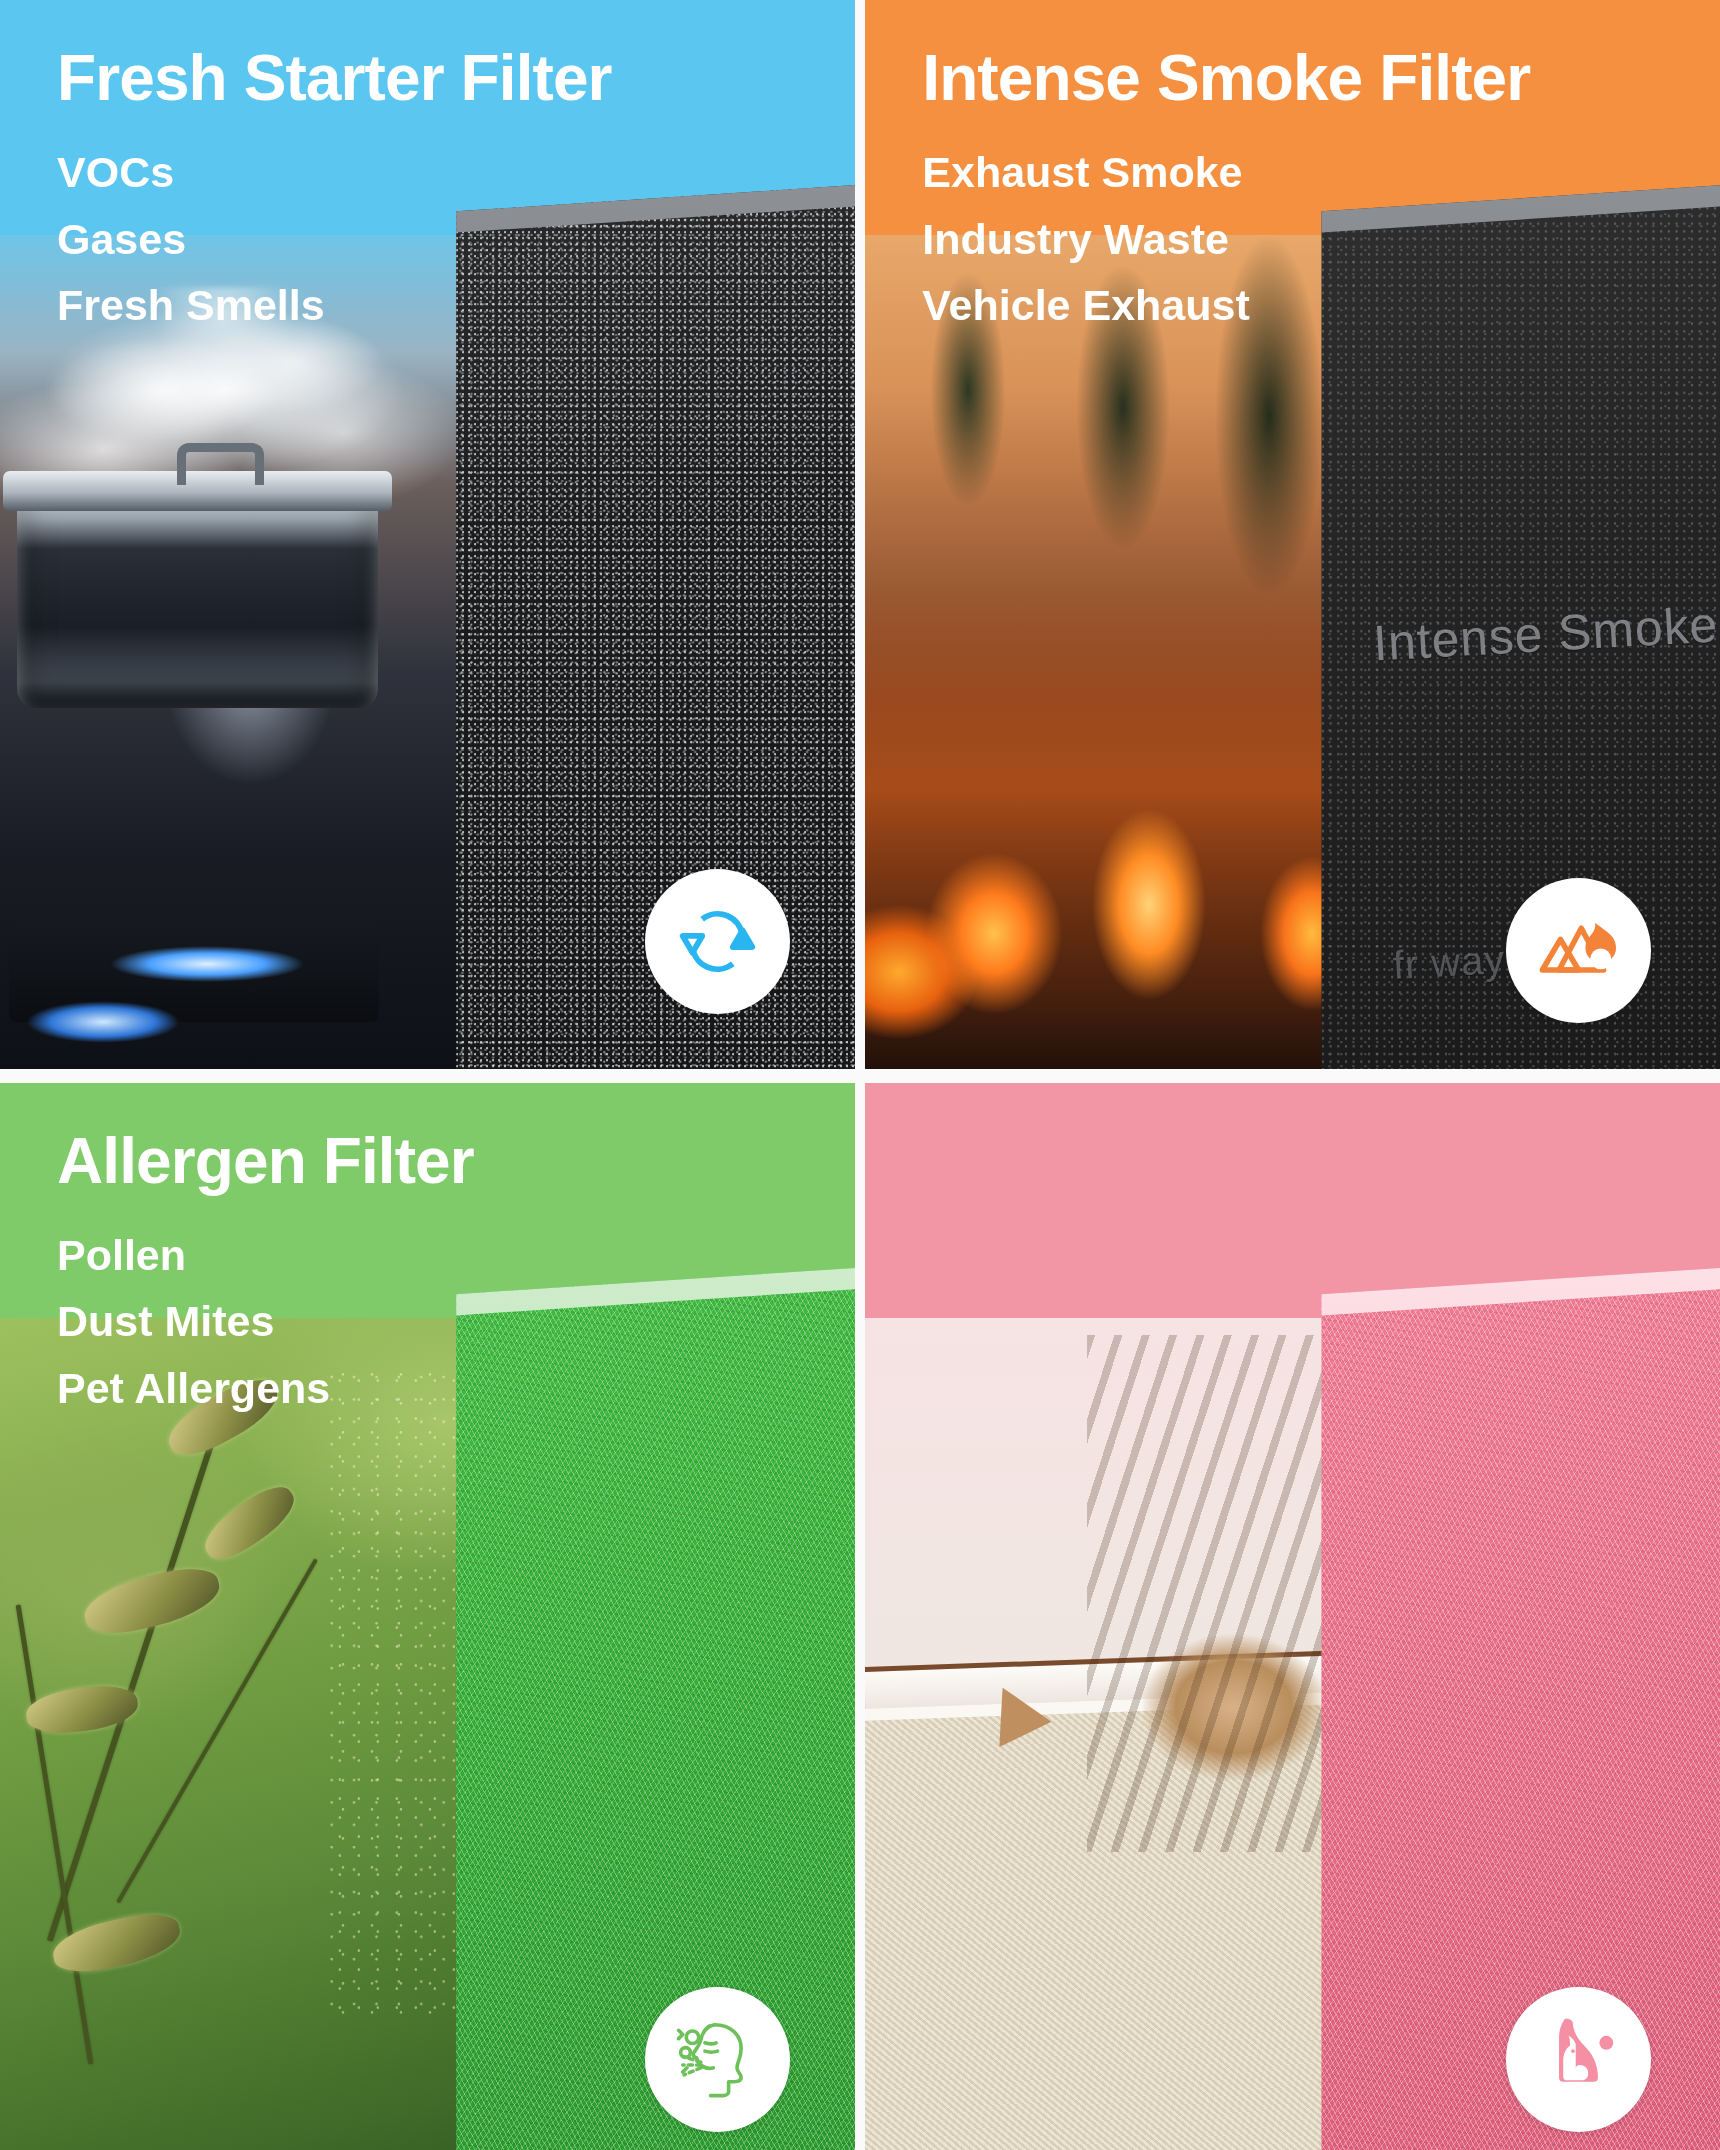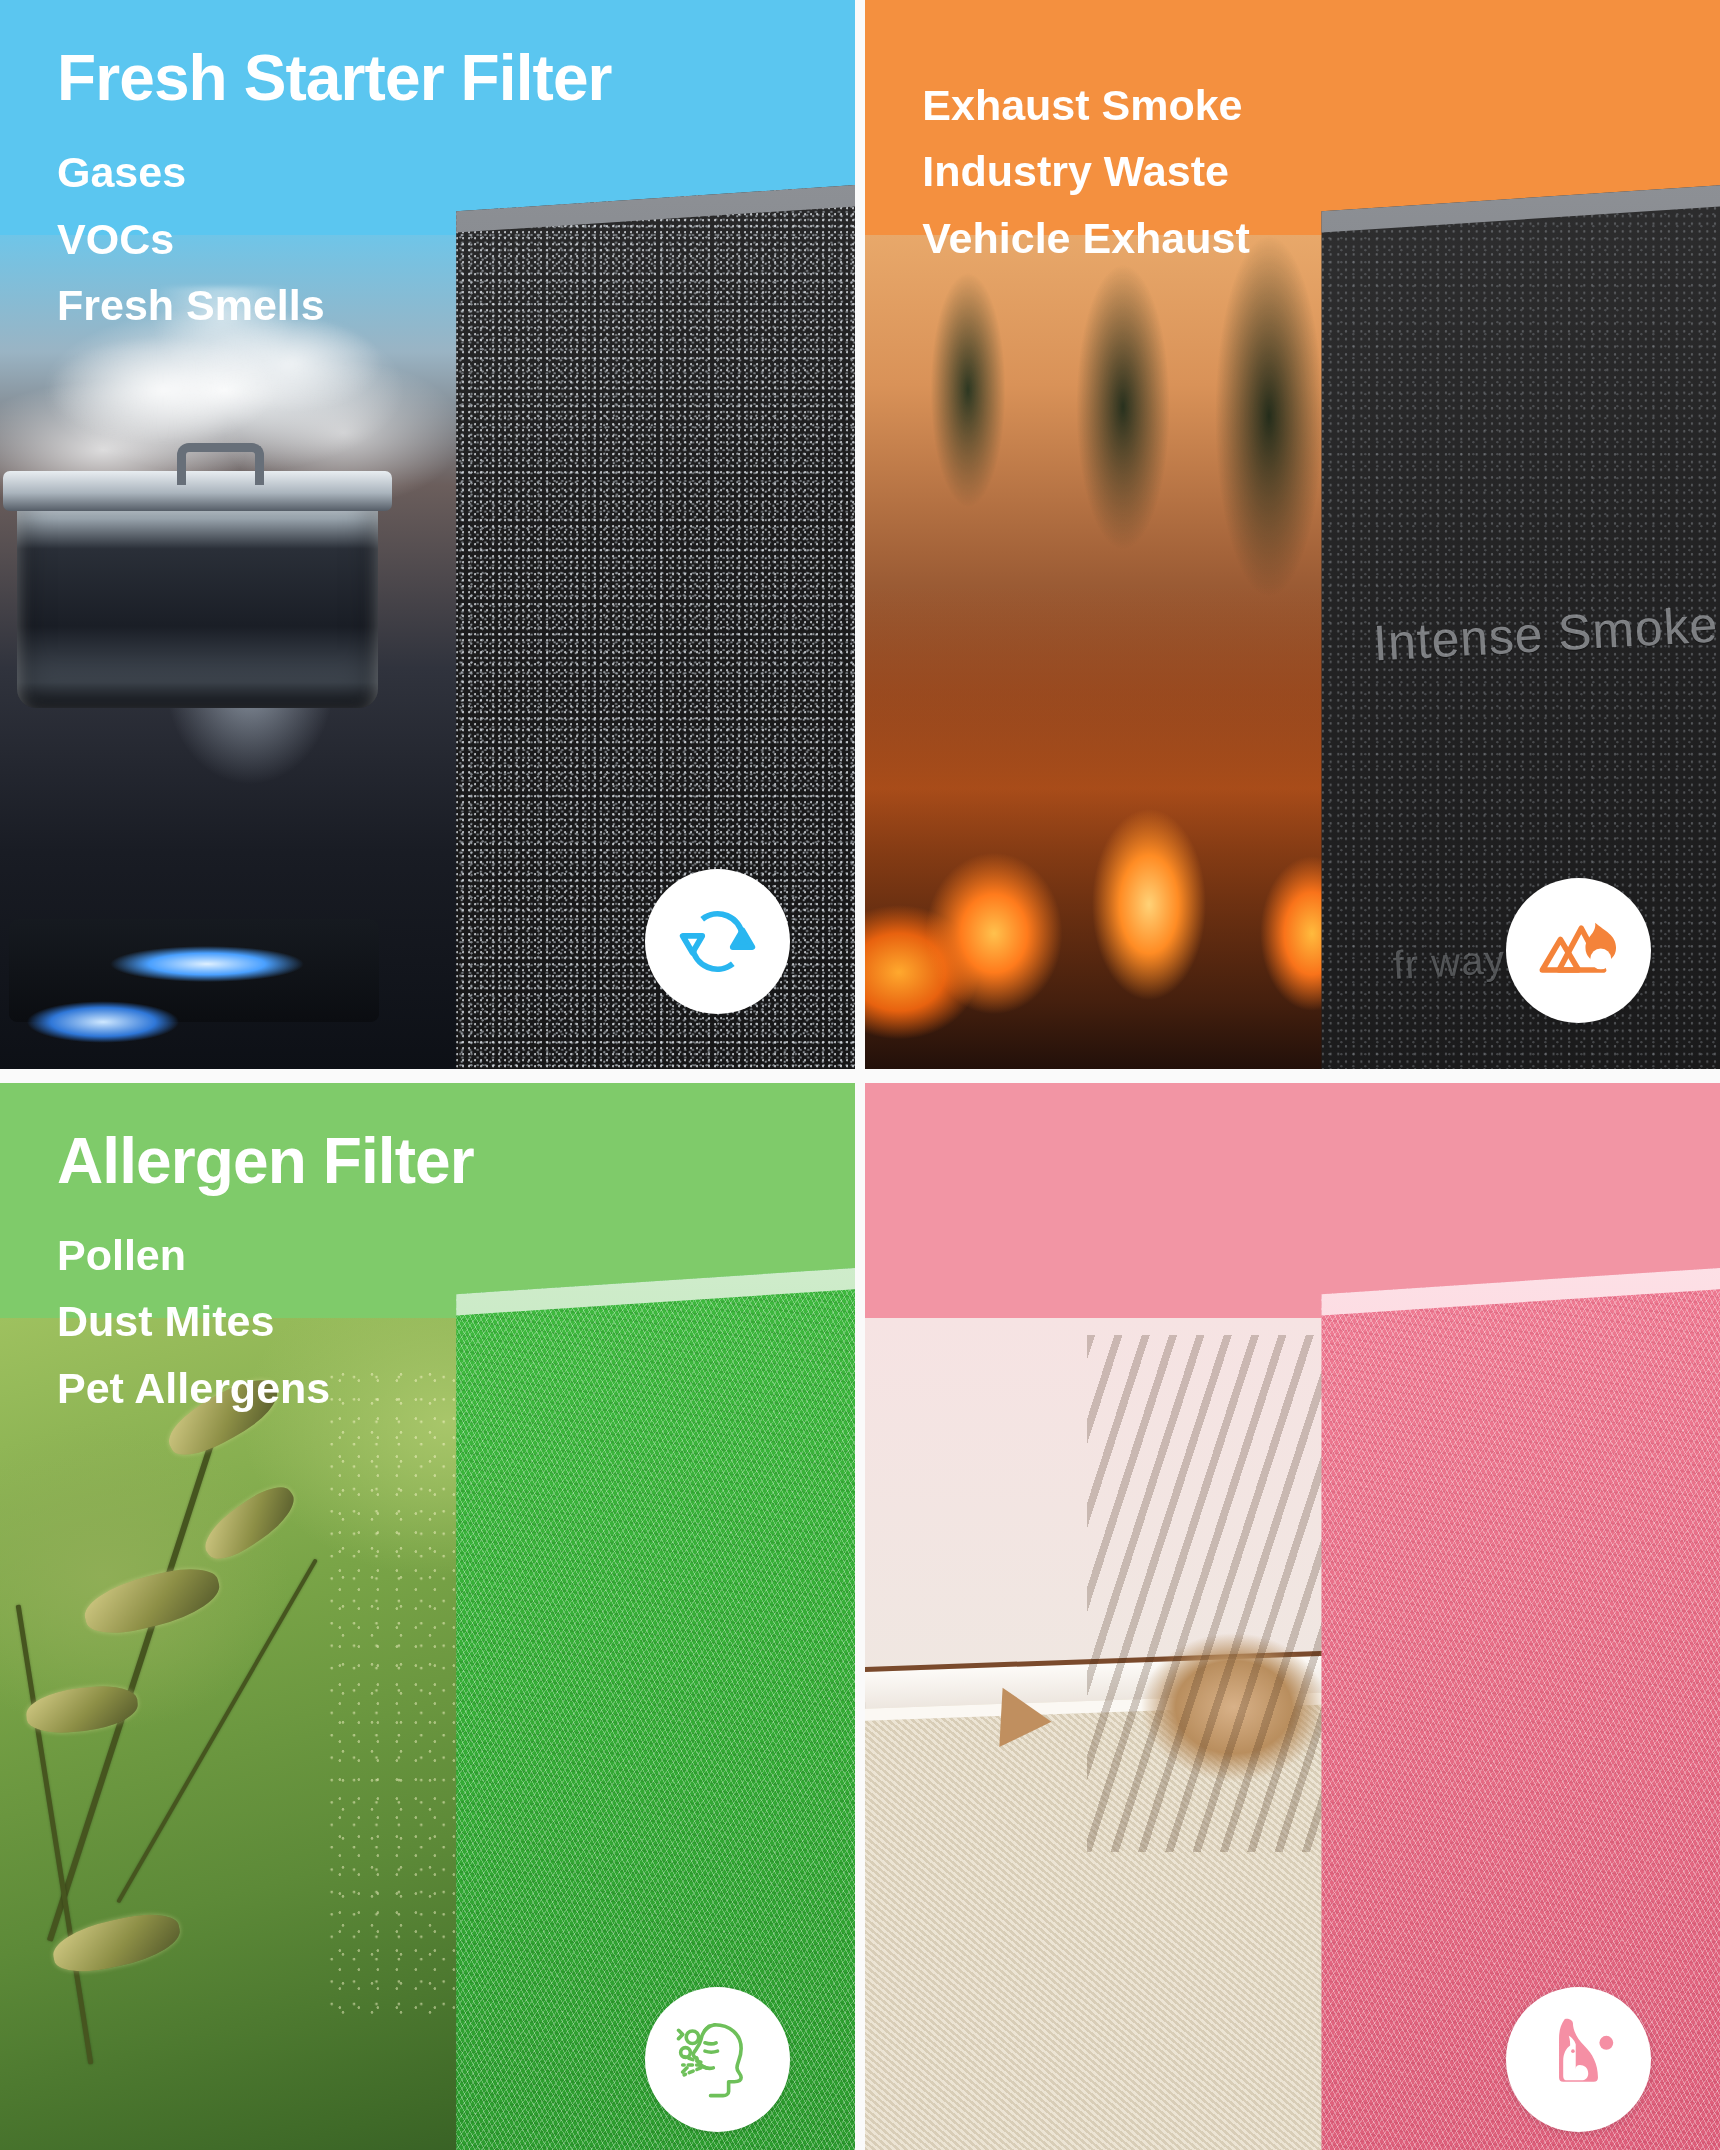--- a/index.html
+++ b/index.html
@@ -266,42 +266,43 @@
       <div class="burner2"></div>
       <div class="steam"></div>
     </div>
 
     <div class="sheet sheet-carbon"></div>
     <div class="sheet-edge edge-carbon"></div>
 
     <div class="head">
       <div class="title">Fresh Starter Filter</div>
       <div class="bullets">
+        <div class="bullet">VOCs</div>
         <div class="bullet">Gases</div>
-        <div class="bullet">VOCs</div>
         <div class="bullet">Fresh Smells</div>
       </div>
     </div>
   </div>
 
   <div class="panel p-orange">
     <div class="band"></div>
 
     <div class="photo photo-fire">
       <div class="trees"></div>
       <div class="flames"></div>
     </div>
 
     <div class="sheet sheet-carbon-dark">
       <div class="sheet-print pr1">Intense Smoke</div>
       <div class="sheet-print pr2">fr          way</div>
     </div>
     <div class="sheet-edge edge-carbon"></div>
 
     <div class="head">
+      <div class="title">Intense Smoke Filter</div>
       <div class="bullets">
         <div class="bullet">Exhaust Smoke</div>
         <div class="bullet">Industry Waste</div>
         <div class="bullet">Vehicle Exhaust</div>
       </div>
     </div>
   </div>
 
   <div class="panel p-green">
     <div class="band"></div>

